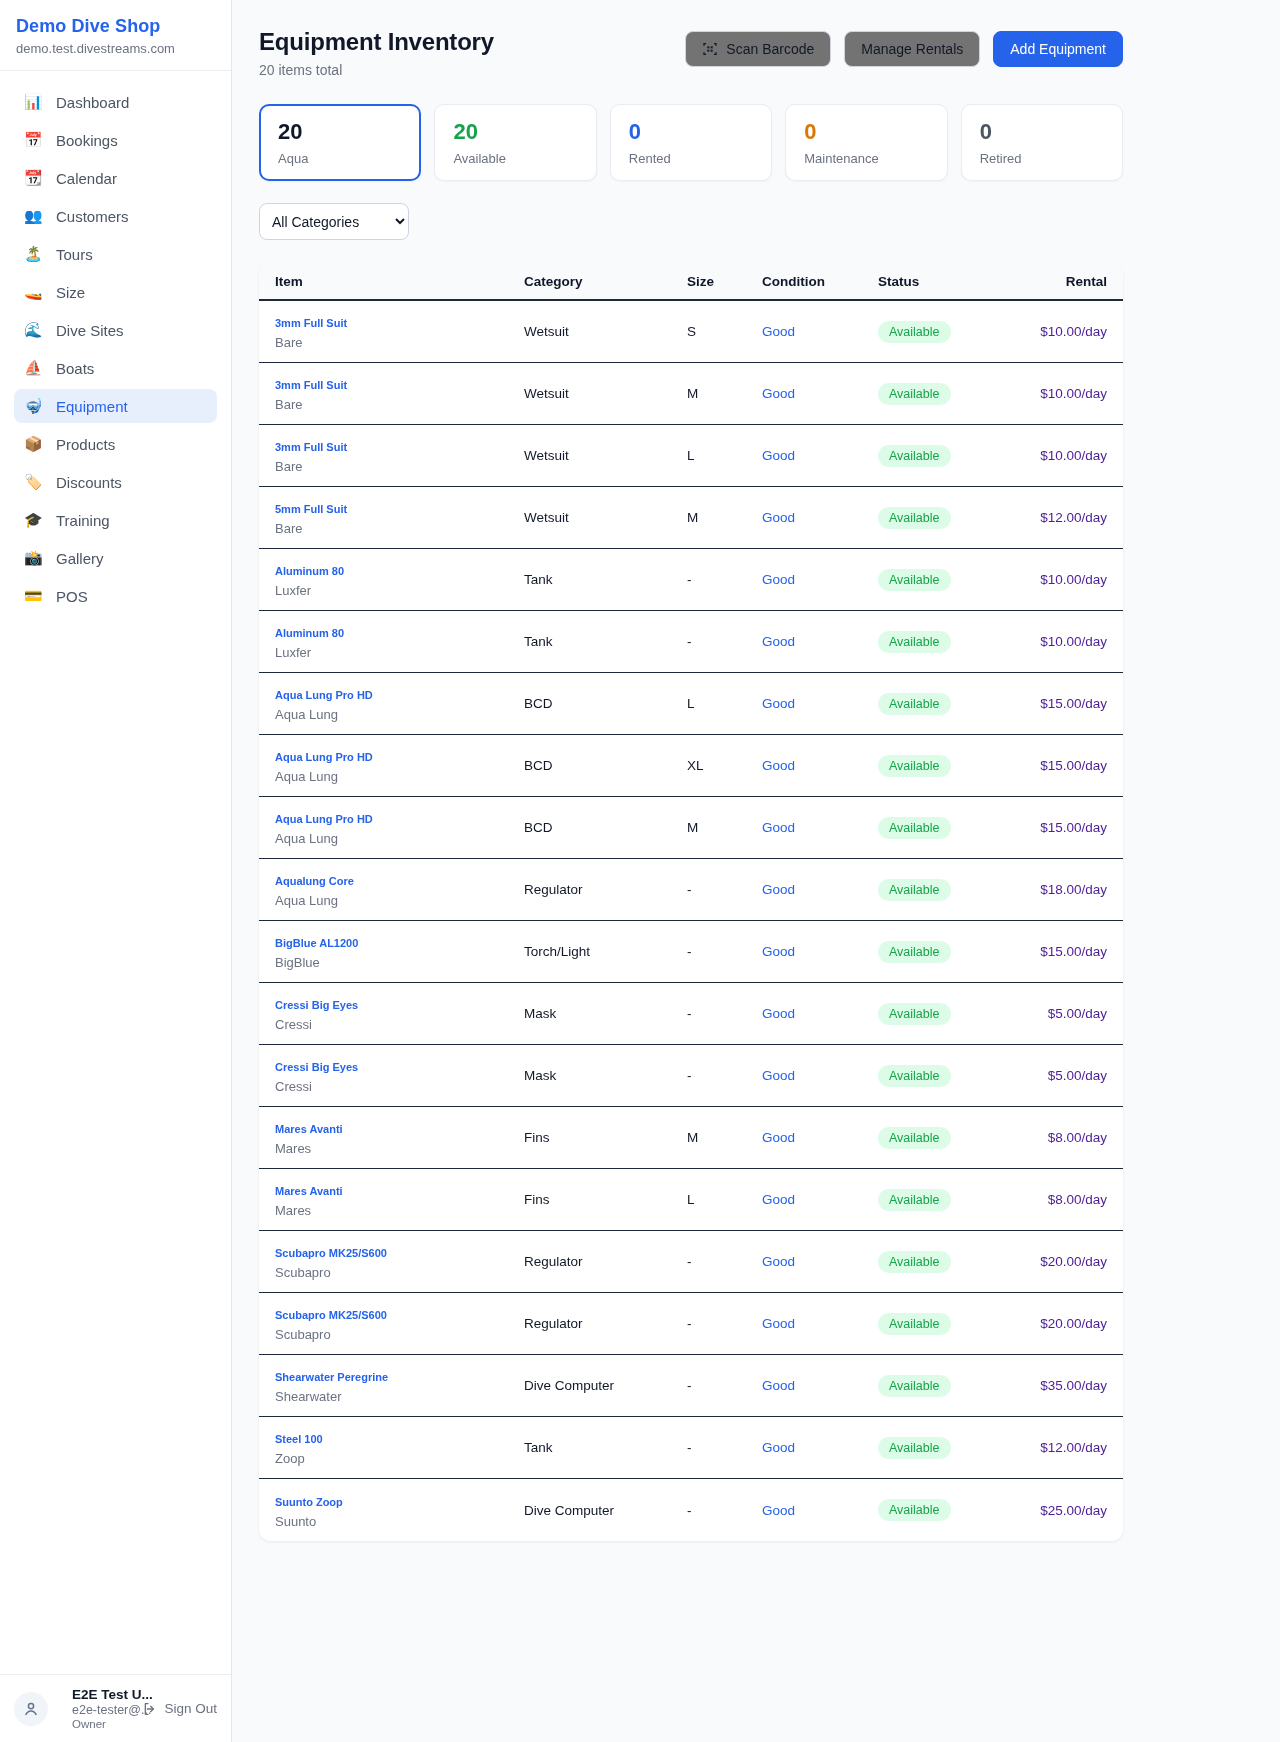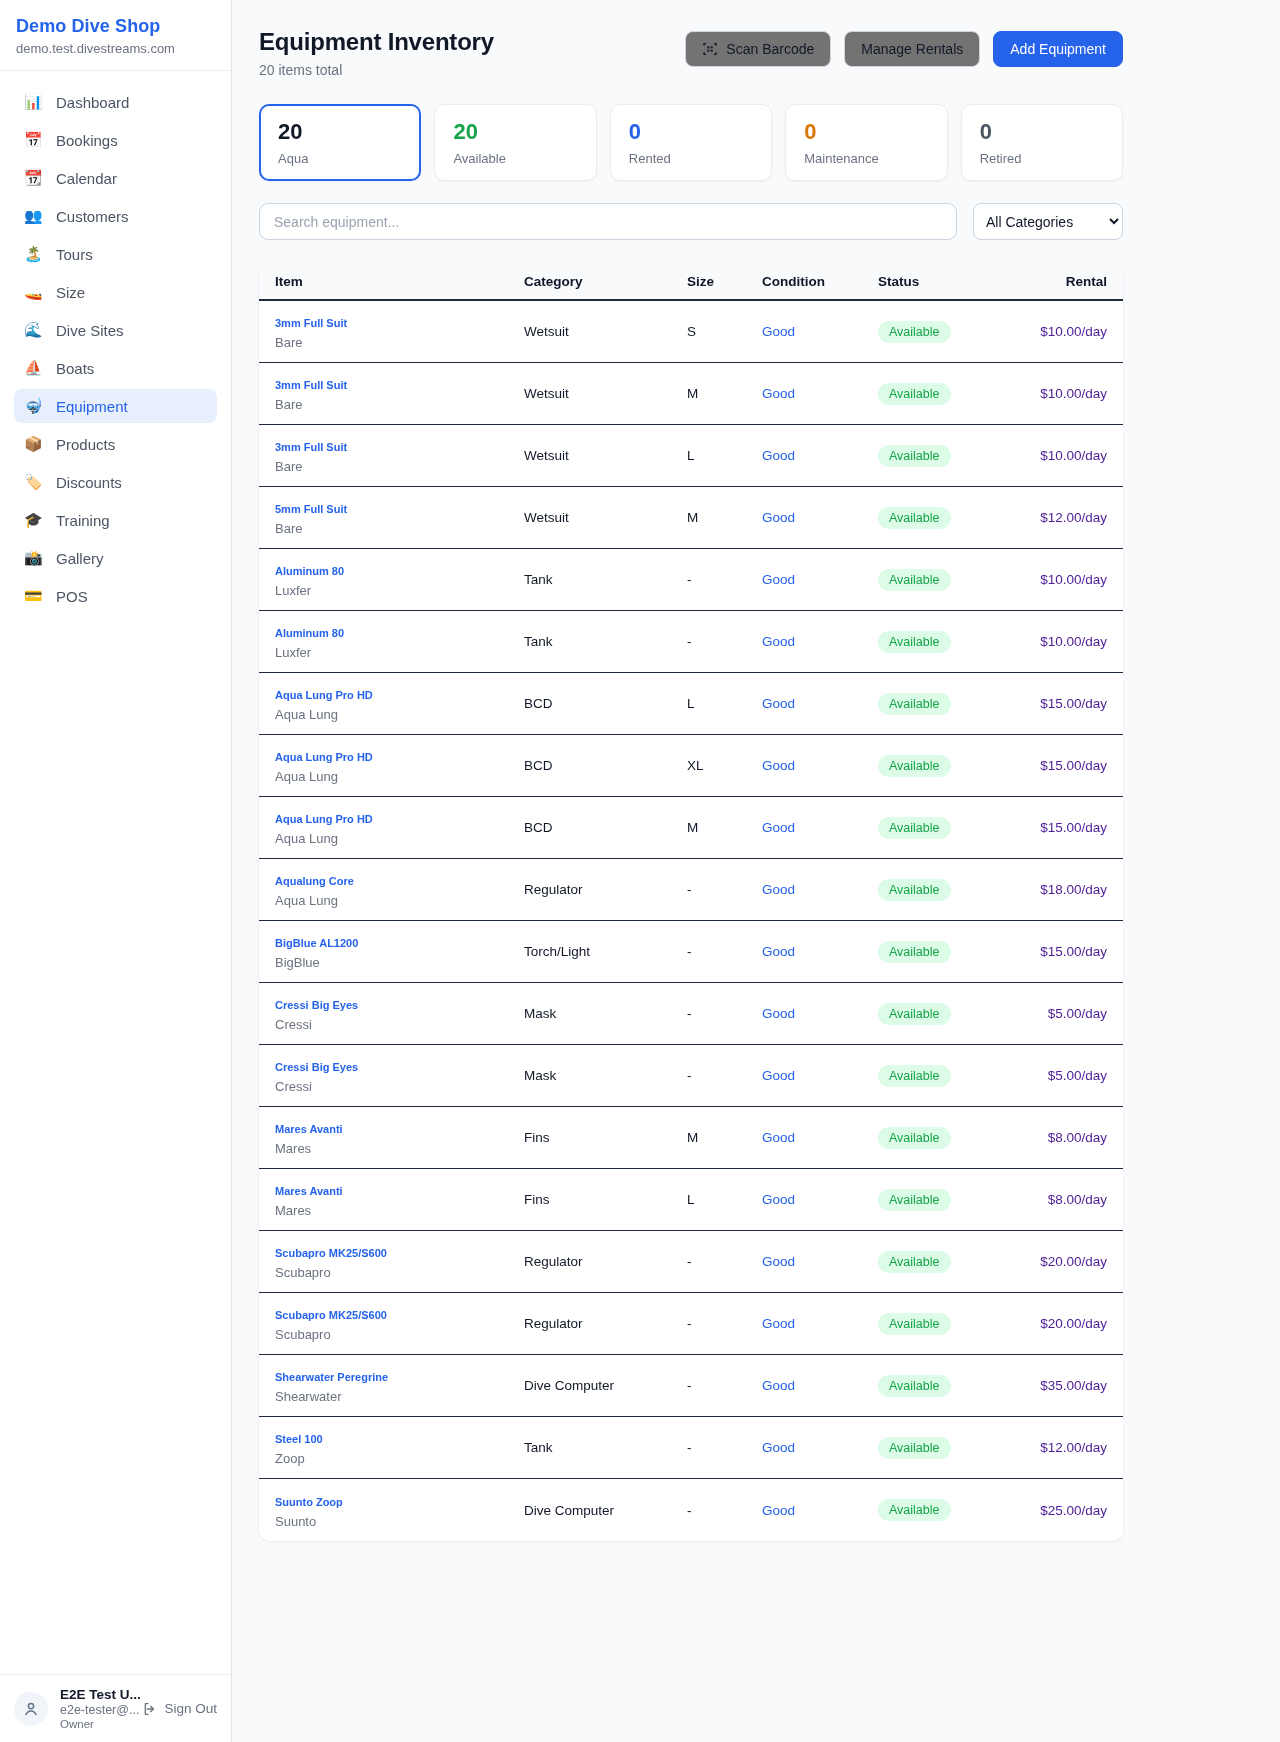--- a/index.html
+++ b/index.html
@@ -26,21 +26,21 @@
     display:flex; align-items:center; gap:12px;
     padding:8px 10px; margin-bottom:4px;
     border-radius:8px; cursor:pointer;
     font-size:15px; color:#4b5563;
   }
   .nav-item .ni-icon { width:20px; font-size:15px; text-align:center; }
   .nav-item.active { background:#e7effd; color:#2563eb; }
   .sidebar-spacer { flex:1; }
   .user-block {
     border-top:1px solid #eceef1;
-    padding:12px 14px; display:flex; align-items:center; gap:12px;
+    padding:12px 14px; display:flex; align-items:center; gap:24px;
   }
   .avatar {
     width:34px; height:34px; border-radius:50%;
     background:#f1f5f9; display:flex; align-items:center; justify-content:center;
     flex:0 0 auto;
   }
   .user-meta { min-width:0; flex:1; }
   .user-name { font-size:13.5px; font-weight:700; color:#111827; white-space:nowrap; }
   .user-email { font-size:12.5px; color:#6b7280; margin-top:1px; white-space:nowrap; }
   .user-role { font-size:11.5px; color:#6b7280; margin-top:1px; }
@@ -257,21 +257,20 @@
           <div class="stat-value" style="color: rgb(217, 119, 6);">0</div>
           <div class="stat-label">Maintenance</div>
         </div>
         <div class="stat-card">
           <div class="stat-value" style="color: rgb(75, 85, 99);">0</div>
           <div class="stat-label">Retired</div>
         </div>
       </div>
 
     <div class="filters">
-      <input class="search-input" placeholder="Search equipment..." style="">
       <select class="category-select" id="catsel"><option>All Categories</option></select>
     </div>
 
     <div class="table-card">
       <div class="t-head">
         <div class="col-item">Item</div>
         <div class="col-cat">Category</div>
         <div class="col-size">Size</div>
         <div class="col-cond">Condition</div>
         <div class="col-status">Status</div>

